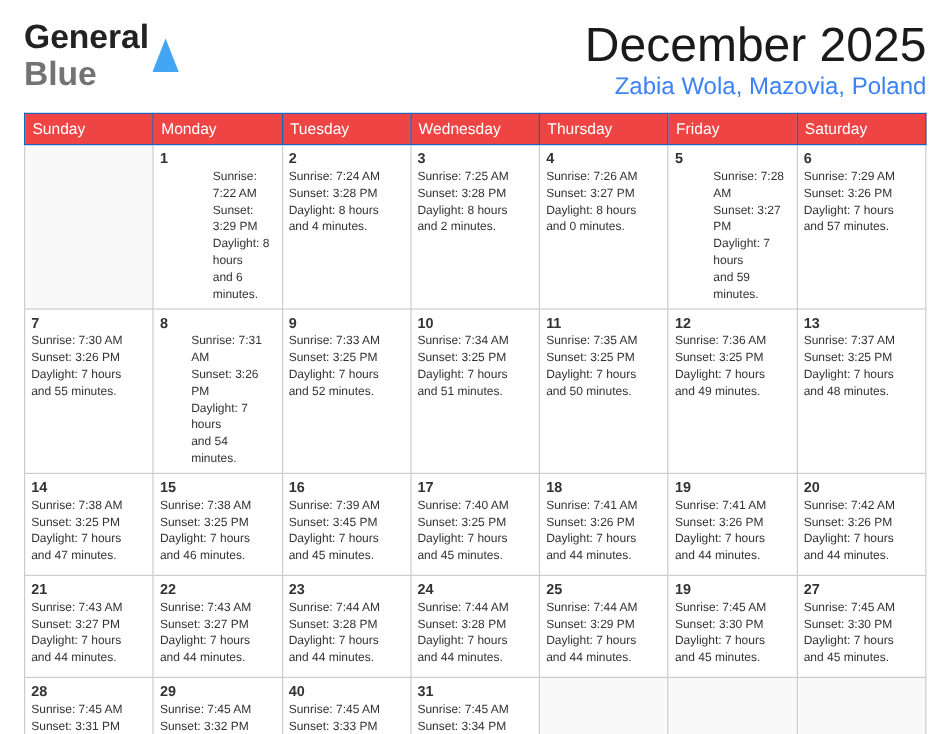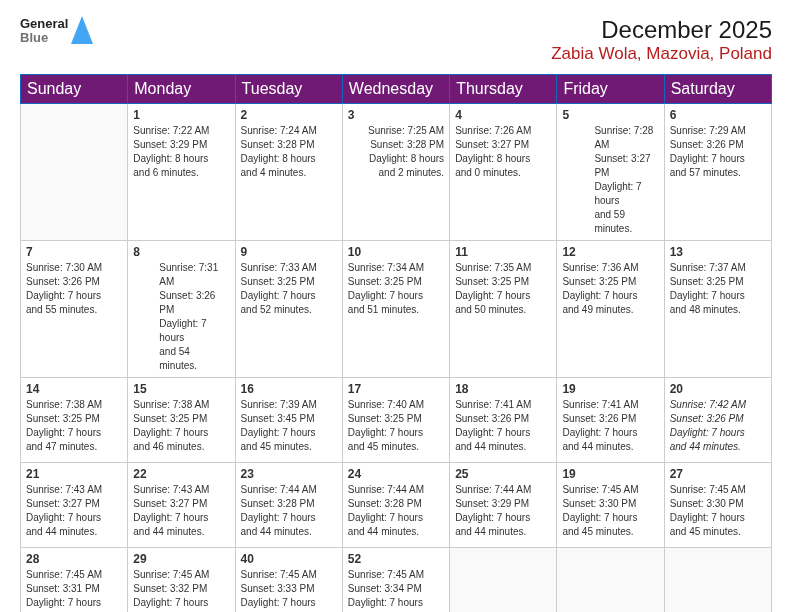--- a/index.html
+++ b/index.html
@@ -20,41 +20,41 @@
     .header {
       display: flex;
       justify-content: space-between;
       align-items: flex-start;
       margin-bottom: 10px;
     }
     .title-block {
       text-align: right;
     }
     .month-title {
-      font-size: 24px;
+      font-size: 40px;
       font-weight: normal;
       color: #1a1a1a;
     }
     .location {
-      font-size: 17px;
-      color: #b91c1c;
+      font-size: 20px;
+      color: #3b82f6;
     }
     .calendar {
       flex: 1;
       border: 1px solid #ccc;
       border-collapse: collapse;
       width: 100%;
       table-layout: fixed;
     }
     .calendar th {
-      background-color: #701a75;
+      background-color: #ef4444;
       color: #fff;
       text-align: left;
       padding: 5px 6px;
-      font-size: 16px;
+      font-size: 13px;
       font-weight: normal;
       border: 1px solid #1565c0;
     }
     .calendar td {
       vertical-align: top;
       padding: 4px 5px;
       border: 1px solid #ccc;
       font-size: 10.5px;
       color: #333;
       background: #fff;
@@ -74,21 +74,21 @@
       color: #333;
     }
     tr.week-row td {
       height: 85px;
     }
     .logo-wrap {
       display: flex;
       align-items: center;
     }
     .logo-text-wrap {
-      font-size: 13px;
+      font-size: 28px;
       font-weight: bold;
       line-height: 1.1;
     }
     .logo-text-wrap .general { color: #222; }
     .logo-text-wrap .blue-part { color: #737373; }
   </style>
 </head>
 <body>
 
 <div class="page">
@@ -118,35 +118,35 @@
         <th>Thursday</th>
         <th>Friday</th>
         <th>Saturday</th>
       </tr>
     </thead>
     <tbody id="calendar-body">
     <tr class="week-row">
           <td class="empty"></td>
           <td>
             <span class="day-num">1</span>
-            <div class="day-info" style="white-space: pre-line;">Sunrise: 7:22 AM
+            <div class="day-info" style="white-space: pre-line; margin-left: 44px;">Sunrise: 7:22 AM
 Sunset: 3:29 PM
 Daylight: 8 hours
 and 6 minutes.</div>
           </td>
           <td>
             <span class="day-num">2</span>
             <div class="day-info" style="white-space: pre-line;">Sunrise: 7:24 AM
 Sunset: 3:28 PM
 Daylight: 8 hours
 and 4 minutes.</div>
           </td>
           <td>
             <span class="day-num">3</span>
-            <div class="day-info" style="white-space: pre-line; text-align: right;">Sunrise: 7:25 AM
+            <div class="day-info" style="white-space: pre-line;">Sunrise: 7:25 AM
 Sunset: 3:28 PM
 Daylight: 8 hours
 and 2 minutes.</div>
           </td>
           <td>
             <span class="day-num">4</span>
             <div class="day-info" style="white-space: pre-line;">Sunrise: 7:26 AM
 Sunset: 3:27 PM
 Daylight: 8 hours
 and 0 minutes.</div>
@@ -255,21 +255,21 @@
           </td>
           <td>
             <span class="day-num">19</span>
             <div class="day-info" style="white-space: pre-line;">Sunrise: 7:41 AM
 Sunset: 3:26 PM
 Daylight: 7 hours
 and 44 minutes.</div>
           </td>
           <td>
             <span class="day-num">20</span>
-            <div class="day-info" style="white-space: pre-line; font-style: italic;">Sunrise: 7:42 AM
+            <div class="day-info" style="white-space: pre-line;">Sunrise: 7:42 AM
 Sunset: 3:26 PM
 Daylight: 7 hours
 and 44 minutes.</div>
           </td>
         </tr>
         <tr class="week-row">
           <td>
             <span class="day-num">21</span>
             <div class="day-info" style="white-space: pre-line;">Sunrise: 7:43 AM
 Sunset: 3:27 PM
@@ -335,21 +335,21 @@
 and 47 minutes.</div>
           </td>
           <td>
             <span class="day-num">40</span>
             <div class="day-info" style="white-space: pre-line;">Sunrise: 7:45 AM
 Sunset: 3:33 PM
 Daylight: 7 hours
 and 47 minutes.</div>
           </td>
           <td>
-            <span class="day-num">52</span>
+            <span class="day-num">31</span>
             <div class="day-info" style="white-space: pre-line;">Sunrise: 7:45 AM
 Sunset: 3:34 PM
 Daylight: 7 hours
 and 48 minutes.</div>
           </td>
           <td class="empty"></td>
           <td class="empty"></td>
           <td class="empty"></td>
         </tr>
       </tbody>

